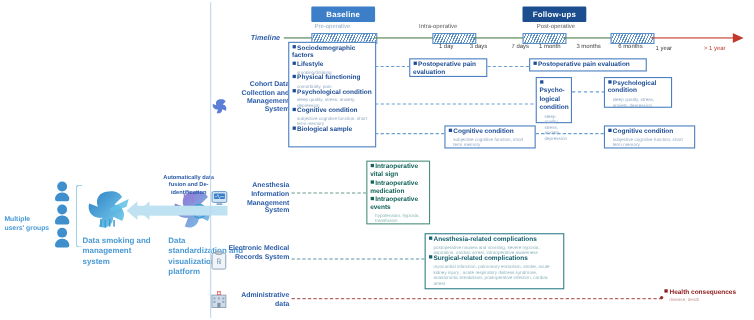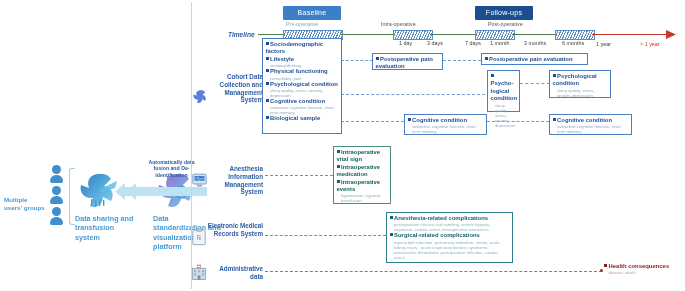--- a/index.html
+++ b/index.html
@@ -19,21 +19,21 @@
   
   .tl-word{position:absolute;left:228px;top:31px;font-size:6.6px;font-style:italic;font-weight:bold;color:#2b5ca8;}
   .tl-line{position:absolute;height:0;border-top:1px solid #4f7f4f;}
   .tl-line-red{position:absolute;height:0;border-top:1px solid #c0392b;}
   .hatch{position:absolute;height:8px;border:0.7px solid #5b8ec4;
     background:repeating-linear-gradient(115deg,#ffffff 0 1.4px,#5b8ec4 1.4px 2.4px);}
   .tick-lab{position:absolute;font-size:5.4px;color:#3d3d3d;white-space:nowrap;}
   .tick-lab-red{position:absolute;font-size:5.4px;color:#c0392b;white-space:nowrap;}
   .phase-lab{position:absolute;font-size:5.4px;color:#8fa9c4;white-space:nowrap;}
   .phase-lab-d{position:absolute;font-size:5.4px;color:#5a5a5a;white-space:nowrap;}
-  .badge{position:absolute;color:#fff;font-size:7.1px;font-weight:normal;text-align:center;
+  .badge{position:absolute;color:#fff;font-size:7.1px;font-weight:bold;text-align:center;
          padding:2.6px 0 3px;border-radius:1px;letter-spacing:.2px;}
   .badge.base{background:#3d7ec9;left:283px;top:6px;width:58px;}
   .badge.fu{background:#1c4e8f;left:475px;top:6px;width:58px;}
   
   .box{position:absolute;border:0.8px solid #4a7fc1;background:#ffffff;box-sizing:border-box;padding:2px 2.5px;}
   .box.green{border-color:#4b8f7d;}
   .box.teal{border-color:#2e7f8c;}
   .bx-item{font-size:5.9px;font-weight:bold;color:#1f4e96;line-height:7.4px;white-space:normal;}
   .bx-item.green{color:#14645a;}
   .bx-item.teal{color:#15616f;}
@@ -88,21 +88,21 @@
     <path d="M22 6 C14 6 9 12 12 20 L4 17 C2 24 7 31 16 30 L13 38 C20 41 26 36 26 29 L34 33 C38 27 35 19 27 18 L34 11 C30 5 25 6 22 6 Z" fill="url(#g1)"></path>
     <path d="M23 21 L40 13 L38 20 L24 25 Z" fill="#5fc0e6" opacity="0.85"></path>
     <g fill="#3e9fd4">
         <rect x="14" y="31" width="1.4" height="7"></rect>
         <rect x="18" y="32" width="1.4" height="7"></rect>
         <rect x="22" y="31" width="1.4" height="7"></rect>
         <rect x="26" y="32" width="1.4" height="6"></rect>
       </g>
   </svg>
 </div>
-<div class="abs cap-blue" style="left:75px;top:214px;width:62px;">Data sharing and transfusion system</div>
+<div class="abs cap-blue" style="left:75px;top:214px;width:62px;">Data smoking and management system</div>
 
 <div class="abs" style="left:126px;top:183px;">
   <svg width="36" height="17" viewBox="0 0 36 17">
       <path d="M36 4 L10 4 L10 0 L0 8.5 L10 17 L10 13 L36 13 Z" fill="#bfe2f2"></path>
     </svg>
 </div>
 
 <div class="abs" style="left:155px;top:168px;">
   <svg width="44" height="44" viewBox="0 0 44 44">
     <defs>

